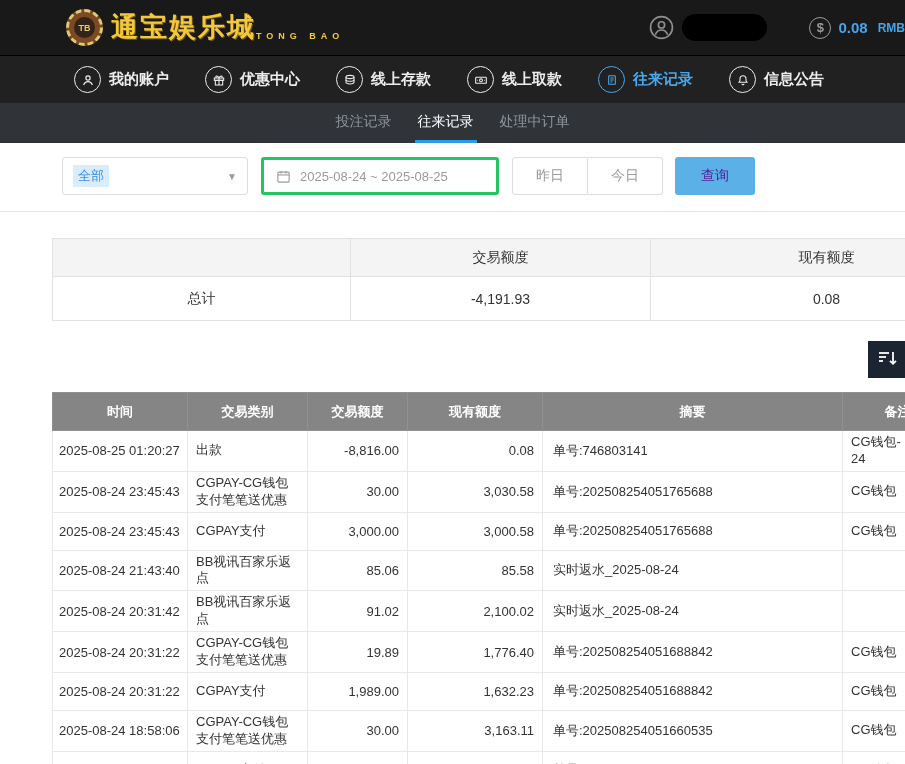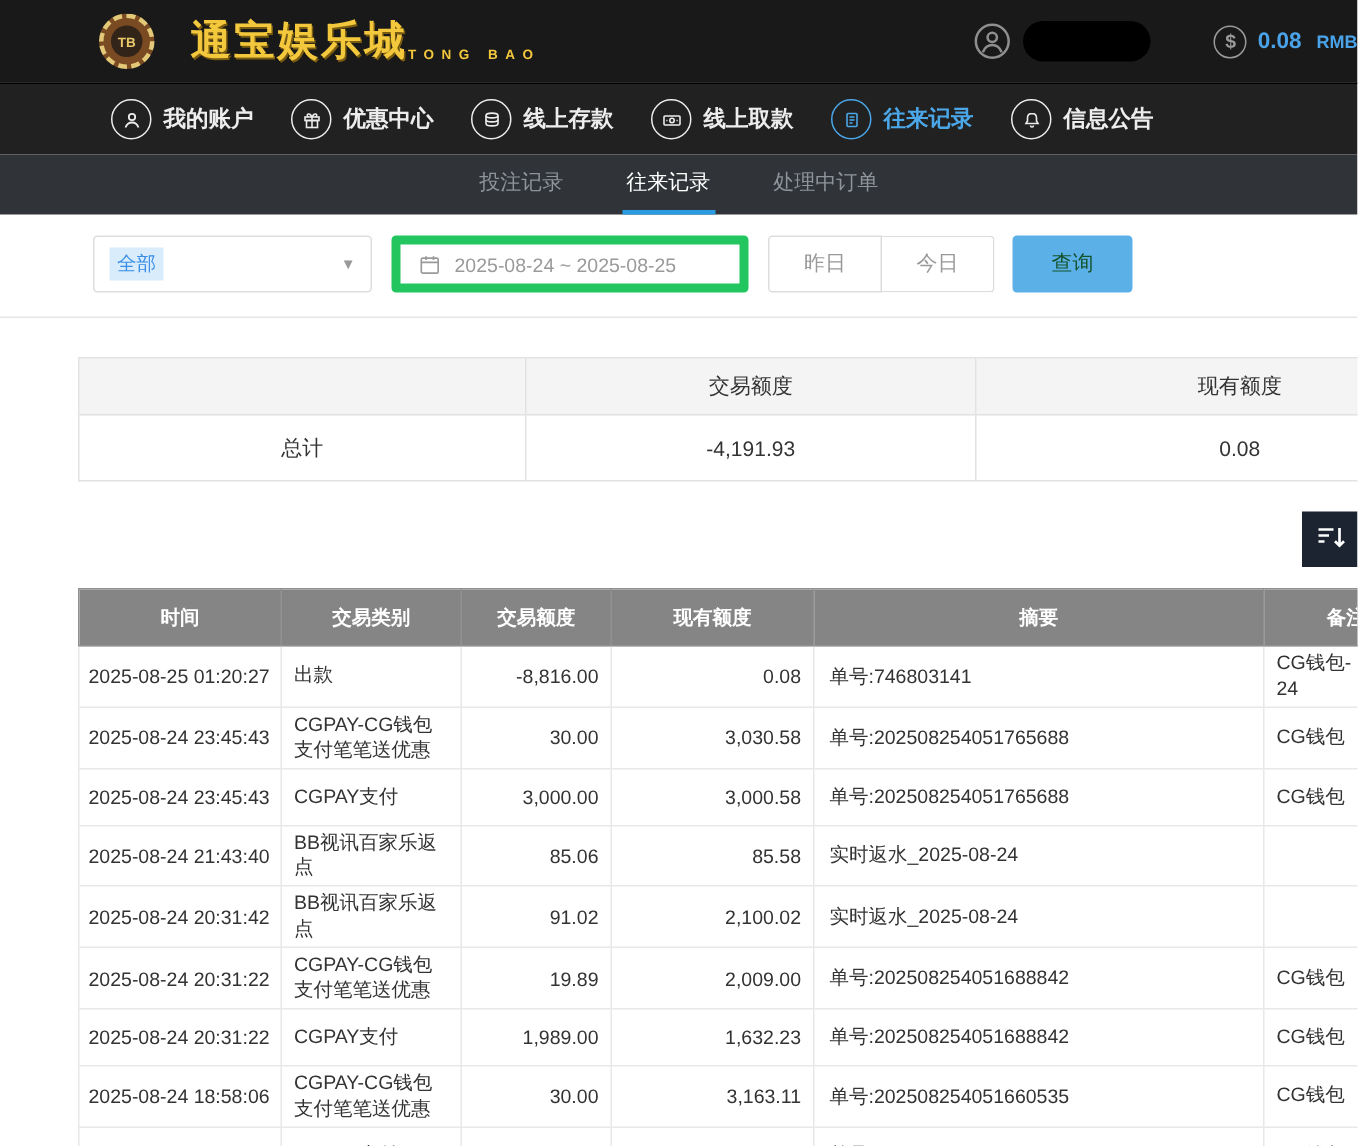--- a/index.html
+++ b/index.html
@@ -2,70 +2,70 @@
 <html><head>
 <meta charset="utf-8">
 <style>
   * { margin:0; padding:0; box-sizing:border-box; }
   html,body { width:905px; height:764px; overflow:hidden; background:#fff;
               font-family:"Liberation Sans","DejaVu Sans",sans-serif; }
   .page { position:relative; width:905px; height:764px; overflow:hidden; }
 
   
   .topbar { height:55px; background:#191919; display:flex; align-items:center; padding-left:66px; }
-  .logo { display:flex; align-items:center; gap:24px; }
+  .logo { display:flex; align-items:center; gap:8px; }
   .chip { width:37px; height:37px; border-radius:50%; background:#7a4a22; border:3px dashed #e3c878;
           display:flex; align-items:center; justify-content:center; }
   .chip-inner { width:21px; height:21px; border-radius:50%; background:#33241a; color:#e8c86a;
           font-size:9px; font-weight:bold; display:flex; align-items:center; justify-content:center; }
   .logo-text { display:flex; line-height:1; }
   .logo-title { font-size:27px; font-weight:bold; color:#f3c83d; letter-spacing:2px;
           text-shadow:1px 1px 0 #7a5c10; }
   .logo-sub { font-size:9px; font-weight:bold; color:#f3c83d; letter-spacing:5px; align-self:flex-end; margin-top:3px; }
   .topbar-right { margin-left:auto; display:flex; align-items:center; }
   .avatar-icon { width:25px; height:25px; color:#8f8f8f; }
   .redaction { width:85px; height:27px; background:#000; border-radius:14px; margin-left:8px; }
   .wallet { display:flex; align-items:center; gap:7px; margin-left:42px; }
   .dollar-icon { width:22px; height:22px; border-radius:50%; border:1.5px solid #9a9a9a; color:#9a9a9a;
           display:flex; align-items:center; justify-content:center; font-size:13px; font-weight:bold; }
   .balance { color:#4aa3e8; font-size:15px; font-weight:bold; white-space:nowrap; }
   .balance-cur { color:#4aa3e8; font-size:12px; font-weight:bold; margin-left:3px; }
 
   
   .navbar { height:48px; background:#212121; border-top:1px solid #000;
-            display:flex; align-items:center; padding-left:74px; gap:25px; }
+            display:flex; align-items:center; padding-left:74px; gap:36px; }
   .nav-item { display:flex; align-items:center; gap:8px; color:#ededed; font-size:15px; font-weight:bold;
               white-space:nowrap; cursor:pointer; flex:none; }
   .nav-item.active { color:#4ba7e8; }
   .nav-icon { width:27px; height:27px; border-radius:50%; border:1.5px solid currentColor; flex:none;
               display:flex; align-items:center; justify-content:center; }
   .nav-icon svg { width:16px; height:16px; }
 
   
-  .subtabs { height:40px; background:#303438; display:flex; justify-content:center; gap:36px; }
+  .subtabs { height:40px; background:#303438; display:flex; justify-content:center; gap:20px; }
   .subtab { display:flex; align-items:center; color:#8e949a; font-size:14px; cursor:pointer;
             border-bottom:3px solid transparent; padding:0 3px; }
   .subtab.active { color:#fff; border-bottom-color:#2a9ce3; }
 
   
   .filter-row { display:flex; align-items:center; margin:14px 0 0 62px; height:38px; }
   .dropdown { width:186px; height:38px; border:1px solid #ddd; border-radius:3px; background:#fff;
               display:flex; align-items:center; justify-content:space-between; padding:0 10px; cursor:pointer; }
   .dropdown-value { background:#d8ecfb; color:#3a8ee6; font-size:13px; padding:2px 5px; }
   .caret { color:#999; font-size:10px; }
-  .datepicker { width:238px; height:38px; border:6px solid #22c55e; border-radius:3px; background:#fff;
+  .datepicker { width:238px; height:38px; border:3px solid #22c55e; border-radius:3px; background:#fff;
               display:flex; align-items:center; gap:9px; padding:0 12px; margin-left:13px;
               color:#9a9a9a; font-size:13px; cursor:pointer; white-space:nowrap; }
   .cal-icon { width:15px; height:15px; color:#9a9a9a; flex:none; }
   .quick-group { display:flex; margin-left:13px; }
   .quick-btn { height:38px; padding:0 23px; border:1px solid #ddd; border-left:none; background:#fff;
               color:#999; font-size:14px; display:flex; align-items:center; cursor:pointer; }
   .quick-btn:first-child { border-left:1px solid #ddd; border-radius:3px 0 0 3px; }
   .quick-btn:last-child { border-radius:0 3px 3px 0; }
-  .search-btn { margin-left:12px; width:80px; height:38px; background:#5cb0e8; color:#14532d; font-size:14px;
+  .search-btn { margin-left:12px; width:80px; height:38px; background:#5cb0e8; color:#4c1d95; font-size:14px;
               border:none; border-radius:3px; cursor:pointer; }
   .divider { height:1px; background:#e5e5e5; margin-top:16px; }
 
   
   .summary-table { margin:26px 0 0 52px; border-collapse:collapse; table-layout:fixed; width:950px;
               font-size:14px; color:#333; }
   .summary-table th, .summary-table td { border:1px solid #e2e2e2; text-align:center; }
   .summary-table th { background:#f4f4f4; height:38px; font-weight:normal; }
   .summary-table td { background:#fff; height:44px; }
 
@@ -306,21 +306,21 @@
         <td class="c-type">BB视讯百家乐返点</td>
         <td class="c-amount">91.02</td>
         <td class="c-balance">2,100.02</td>
         <td class="c-summary">实时返水_2025-08-24</td>
         <td class="c-note"></td>
       </tr>
       <tr>
         <td class="c-time">2025-08-24 20:31:22</td>
         <td class="c-type">CGPAY-CG钱包支付笔笔送优惠</td>
         <td class="c-amount">19.89</td>
-        <td class="c-balance">2,009.00</td>
+        <td class="c-balance">1,776.40</td>
         <td class="c-summary">单号:202508254051688842</td>
         <td class="c-note">CG钱包</td>
       </tr>
       <tr>
         <td class="c-time">2025-08-24 20:31:22</td>
         <td class="c-type">CGPAY支付</td>
         <td class="c-amount">1,989.00</td>
         <td class="c-balance">1,632.23</td>
         <td class="c-summary">单号:202508254051688842</td>
         <td class="c-note">CG钱包</td>

